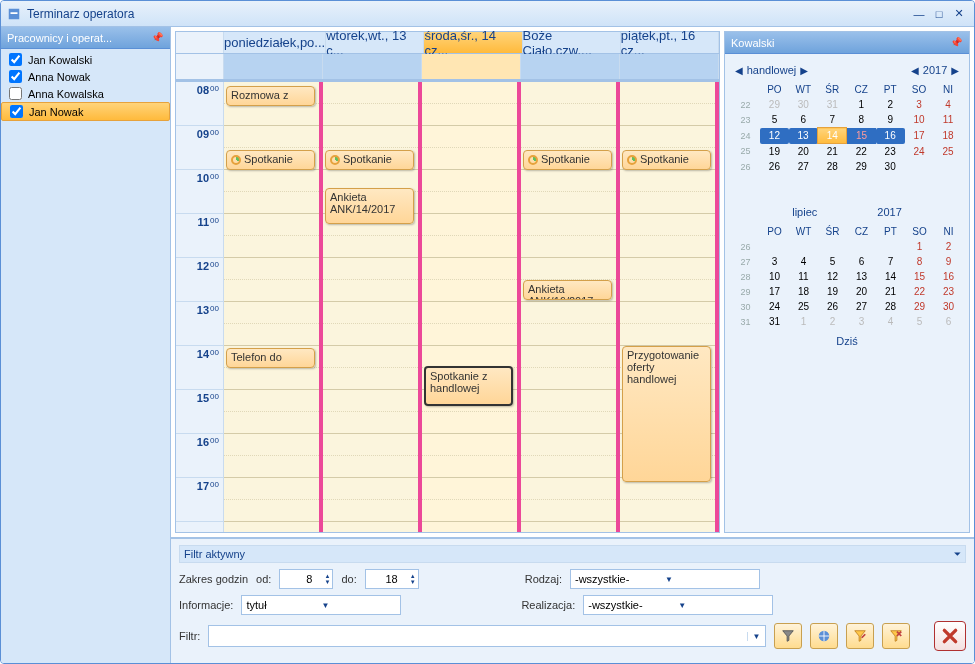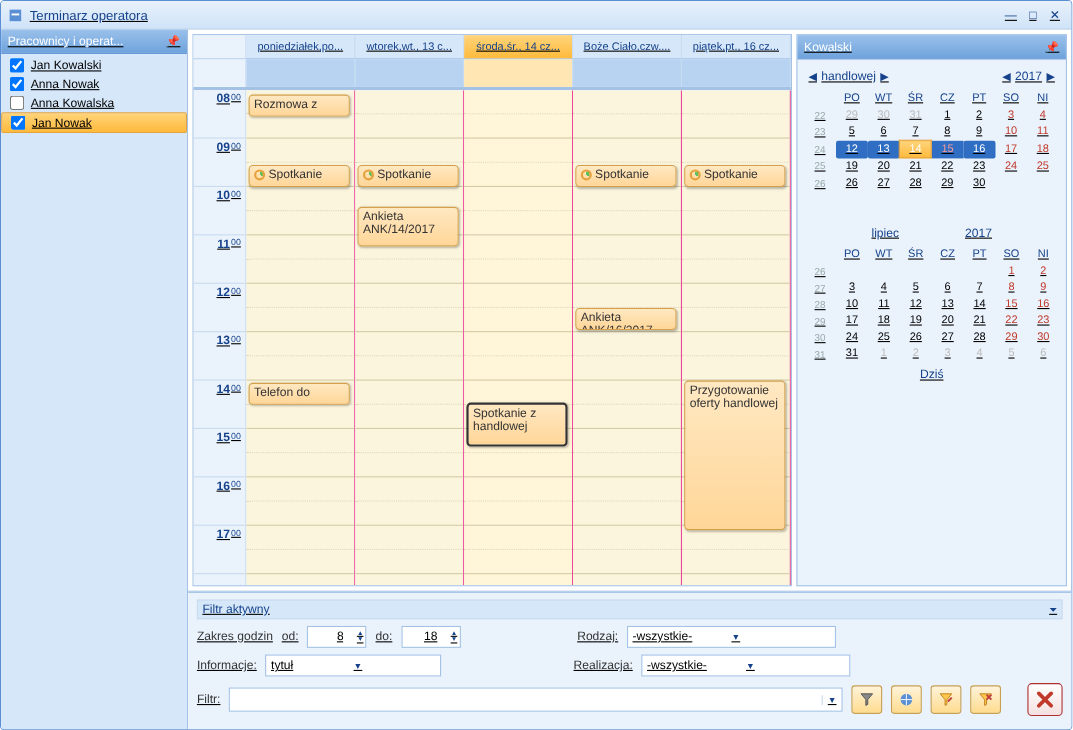--- a/index.html
+++ b/index.html
@@ -1,46 +1,46 @@
 <!DOCTYPE html>
 <html><head>
 <meta charset="utf-8">
 <style>
 * { box-sizing: border-box; margin: 0; padding: 0; font-family: Tahoma, Arial, sans-serif; font-size: 11px; }
 body { background: #fff; }
-.window { width: 975px; height: 664px; border: 1px solid #5a8fd6; background: #fff; display: flex; flex-direction: column; border-radius: 4px; overflow: hidden; text-decoration: underline; }
+.window { width: 975px; height: 664px; border: 1px solid #5a8fd6; background: #fff; display: flex; flex-direction: column; border-radius: 4px; overflow: hidden; }
 .titlebar { height: 26px; background: linear-gradient(#e8f1fb, #cfe3f8); display: flex; align-items: center; padding: 0 6px; border-bottom: 1px solid #a3c2e6; }
 .titlebar .ticon { width: 14px; height: 14px; margin-right: 6px; }
 .titlebar .ttext { color: #15428b; font-size: 12px; flex: 1; }
 .winbtn { width: 18px; height: 14px; margin-left: 2px; display: flex; align-items: center; justify-content: center; color: #15428b; cursor: pointer; }
 .content { flex: 1; display: flex; min-height: 0; }
 .sidebar { width: 170px; background: #d6e7f9; border-right: 1px solid #a3c2e6; display: flex; flex-direction: column; }
 .panel-hdr { height: 22px; background: linear-gradient(#9ac0ea, #6fa3dc); color: #fff; font-size: 11px; display: flex; align-items: center; padding: 0 6px; border-bottom: 1px solid #5a8fd6; }
 .panel-hdr .spacer { flex: 1; }
 .pin { font-size: 10px; color: #fff; }
 .emplist { padding: 2px 0; }
 .emp { display: flex; align-items: center; padding: 2px 8px; cursor: pointer; }
 .emp input { margin-right: 6px; }
 .emp.sel { background: linear-gradient(#ffd47a, #ffba3c); border: 1px solid #e6a23c; border-radius: 2px; }
 .main { flex: 1; display: flex; flex-direction: column; background: #fff; min-width: 0; }
 .sched-wrap { flex: 1; display: flex; min-height: 0; border-bottom: 1px solid #a3c2e6; }
 .sched { flex: 1; display: flex; flex-direction: column; border: 1px solid #a3c2e6; margin: 4px 0 4px 4px; }
 .daycols { height: 22px; display: flex; background: #d6e7f9; border-bottom: 1px solid #a3c2e6; }
 .timegut { width: 48px; background: #eaf2fb; border-right: 1px solid #c8dbef; }
-.daycol { flex: 1; border-right: 1px solid #c8dbef; display: flex; align-items: center; justify-content: center; color: #15428b; font-size: 10px; }
+.daycol { flex: 1; border-right: 1px solid #c8dbef; display: flex; align-items: center; justify-content: center; color: #15428b; font-size: 13px; }
 .daycol.cur { background: linear-gradient(#ffd47a, #ffba3c); }
 .allday { height: 28px; display: flex; border-bottom: 3px solid #a3c2e6; }
 .allday .cell { flex: 1; border-right: 1px solid #c8dbef; background: #b7d3f1; }
 .allday .cell.cur { background: #ffe6b3; }
 .grid { flex: 1; display: flex; overflow: hidden; position: relative; }
 .timecol { width: 48px; background: #eaf2fb; border-right: 1px solid #c8dbef; }
 .hourlbl { height: 44px; display: flex; align-items: flex-start; justify-content: flex-end; padding: 2px 4px 0 0; color: #15428b; font-weight: bold; border-bottom: 1px solid #c8dbef; }
 .hourlbl sup { font-size: 8px; font-weight: normal; margin-left: 1px; }
 .dayarea { flex: 1; display: flex; position: relative; }
-.daygrid { flex: 1; border-right: 1px solid #ec4899; position: relative; background: #fbf5dd; }
+.daygrid { flex: 1; border-right: 4px solid #ec4899; position: relative; background: #fbf5dd; }
 .daygrid.cur { background: #fff5d9; }
 .slot { height: 22px; border-bottom: 1px dotted #e0d8b8; }
 .slot.hr { border-bottom: 1px solid #d4cba8; }
 .event { position: absolute; left: 2px; right: 4px; background: linear-gradient(#ffe8c2, #ffd698); border: 1px solid #d4a04a; border-radius: 4px; padding: 2px 4px; font-size: 10px; color: #333; box-shadow: 1px 1px 2px rgba(0,0,0,.25); overflow: hidden; cursor: pointer; }
 .event.sel { border: 2px solid #333; }
 .event .ei { display: inline-block; width: 10px; height: 10px; border-radius: 50%; border: 2px solid #e6a23c; margin-right: 3px; vertical-align: middle; background: conic-gradient(#5fc05f 0 33%, transparent 0); }
 .calpanel { width: 246px; background: #eaf2fb; border: 1px solid #a3c2e6; margin: 4px; display: flex; flex-direction: column; }
 .calbody { padding: 6px; flex: 1; overflow: hidden; }
 .monthnav { display: flex; align-items: center; justify-content: space-between; margin: 4px 0 6px; color: #15428b; font-size: 11px; }
 .monthnav .nav { cursor: pointer; color: #15428b; padding: 0 4px; font-size: 10px; }

